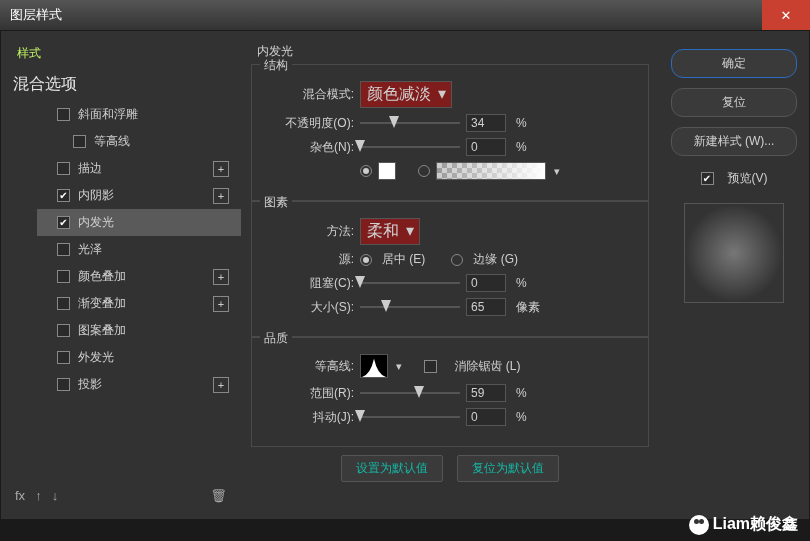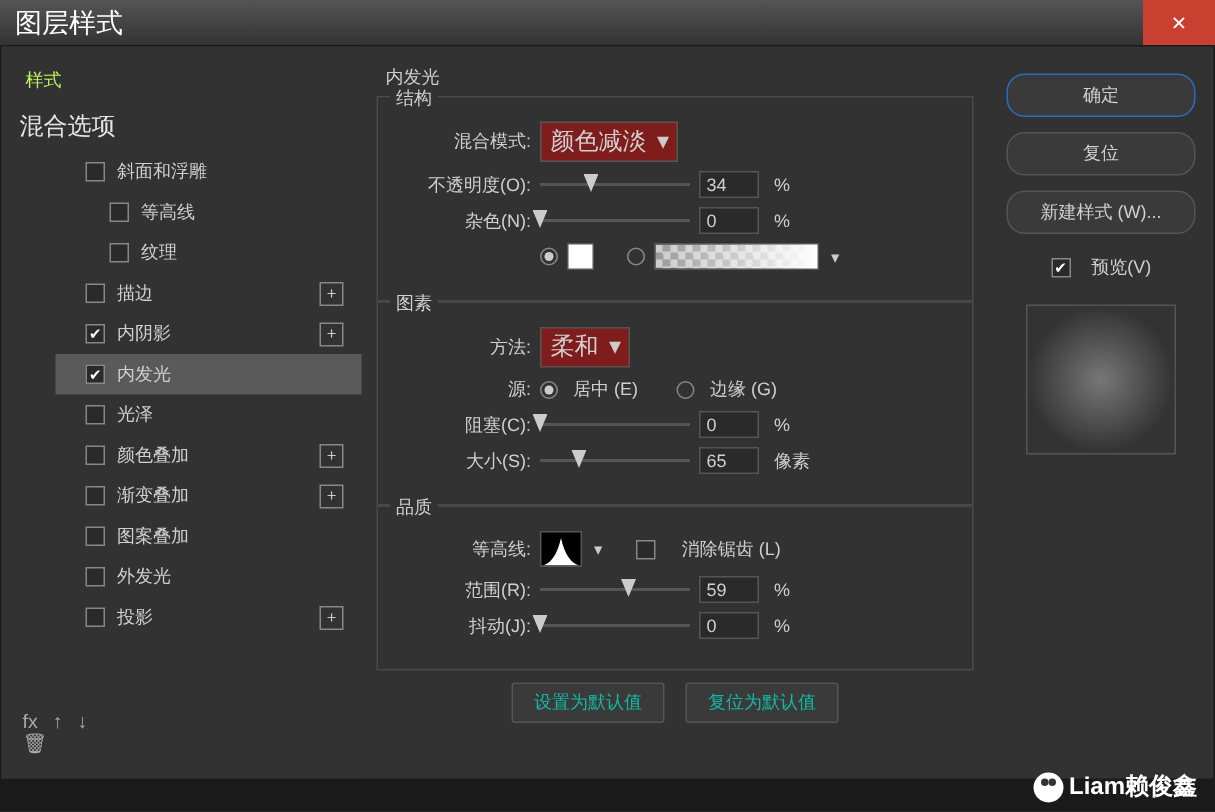--- a/index.html
+++ b/index.html
@@ -1,33 +1,33 @@
 <!DOCTYPE html>
 <html><head>
 <meta charset="utf-8">
 <style>
 * { margin: 0; padding: 0; box-sizing: border-box; font-family: "Microsoft YaHei", sans-serif; }
 body { background: #1a1a1a; width: 810px; height: 541px; overflow: hidden; position: relative; }
 .titlebar { height: 30px; background: linear-gradient(#555,#333); display: flex; align-items: center; justify-content: space-between; padding-left: 10px; }
-.title { color: #fff; font-size: 18px; }
+.title { color: #fff; font-size: 13px; }
 .winbtns { display: flex; height: 100%; }
 .winbtn { width: 40px; display: flex; align-items: center; justify-content: center; color: #fff; font-size: 13px; }
 .winbtn.close { background: #c94030; width: 48px; }
 .dialog { display: flex; height: 490px; background: #323232; border: 1px solid #1a1a1a; }
 .sidebar { width: 240px; background: #323232; padding: 8px 0; display: flex; flex-direction: column; }
 .side-head { color: #bef264; font-size: 12px; padding: 6px 16px; }
 .side-sub { color: #e5e5e5; font-size: 16px; padding: 6px 12px; }
 .side-item { display: flex; align-items: center; justify-content: space-between; padding: 5px 12px 5px 20px; color: #d0d0d0; font-size: 12px; cursor: pointer; margin-left: 36px; }
 .side-item.indent { padding-left: 36px; }
 .side-item.selected { background: #5a5a5a; }
 .chk { width: 13px; height: 13px; border: 1px solid #888; margin-right: 8px; display: inline-flex; align-items: center; justify-content: center; background: #2a2a2a; font-size: 10px; color: #fff; }
 .chk.on::after { content: "✔"; }
 .plus { width: 16px; height: 16px; border: 1px solid #888; display: flex; align-items: center; justify-content: center; font-size: 11px; color: #ccc; }
 .row-left { display: flex; align-items: center; }
-.side-foot { margin-top: auto; padding: 8px 14px; display: flex; justify-content: space-between; color: #aaa; font-size: 13px; flex-direction: column; }
+.side-foot { margin-top: auto; padding: 8px 14px; display: flex; justify-content: space-between; color: #aaa; font-size: 13px; }
 .fxg { display: flex; gap: 10px; }
 .main { flex: 1; padding: 12px 10px; position: relative; }
 .panel-title { color: #d0d0d0; font-size: 12px; margin-bottom: 4px; padding-left: 6px; }
 .fieldset { border: 1px solid #4a4a4a; padding: 10px 12px 14px; margin-bottom: 0; position: relative; }
 .legend { position: absolute; top: -8px; left: 8px; background: #323232; padding: 0 4px; color: #d0d0d0; font-size: 12px; }
 .frow { display: flex; align-items: center; margin: 6px 0; gap: 6px; }
 .lbl { color: #d0d0d0; font-size: 12px; width: 90px; text-align: right; }
 .lbl-end { color: #d0d0d0; font-size: 12px; margin-left: 4px; }
 .sel { background: #7f1d1d; border: 1px solid #555; color: #d0d0d0; font-size: 16px; padding: 2px 20px 2px 6px; position: relative; min-width: 90px; }
 .sel::after { content: "▾"; position: absolute; right: 5px; color: #ccc; }
@@ -77,26 +77,20 @@
             <span class="chk"></span>
             <span>斜面和浮雕</span>
           </div>
         </div>
         <div class="side-item indent">
           <div class="row-left">
             <span class="chk"></span>
             <span>等高线</span>
           </div>
         </div>
-        <div class="side-item indent">
-          <div class="row-left">
-            <span class="chk"></span>
-            <span>纹理</span>
-          </div>
-        </div>
         <div class="side-item">
           <div class="row-left">
             <span class="chk"></span>
             <span>描边</span>
           </div>
           <span class="plus">+</span>
         </div>
         <div class="side-item">
           <div class="row-left">
             <span class="chk on"></span>

